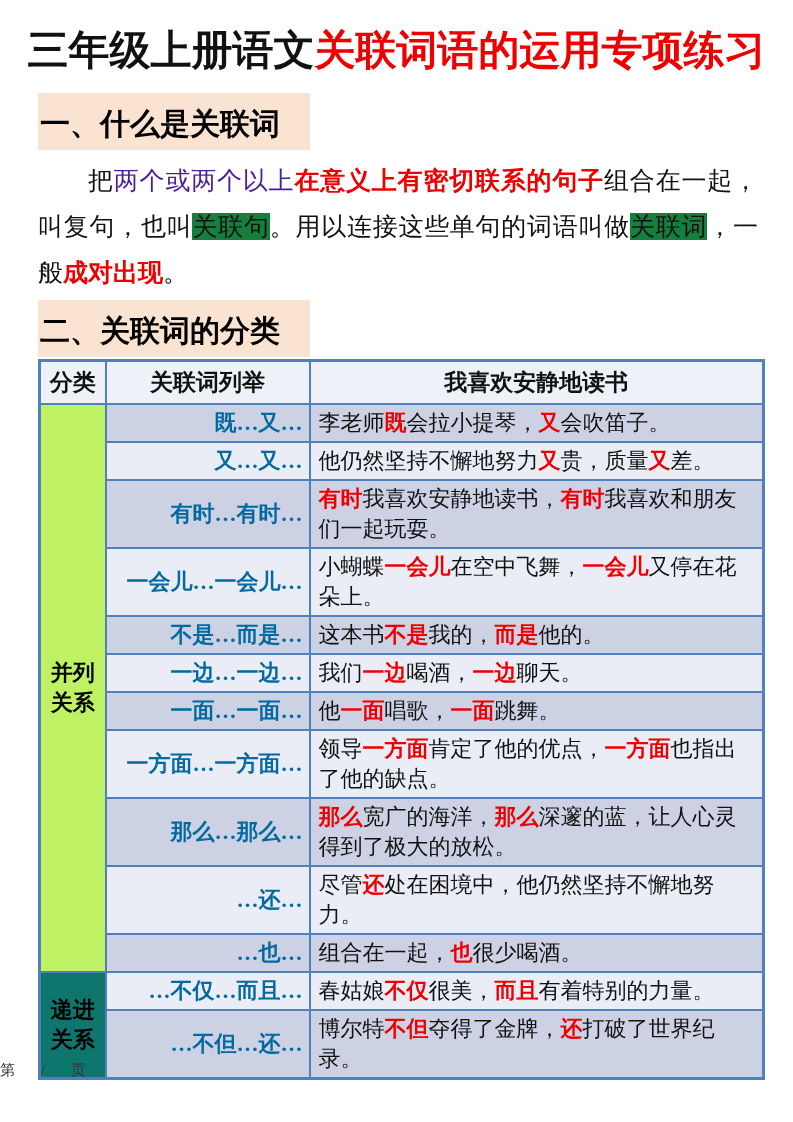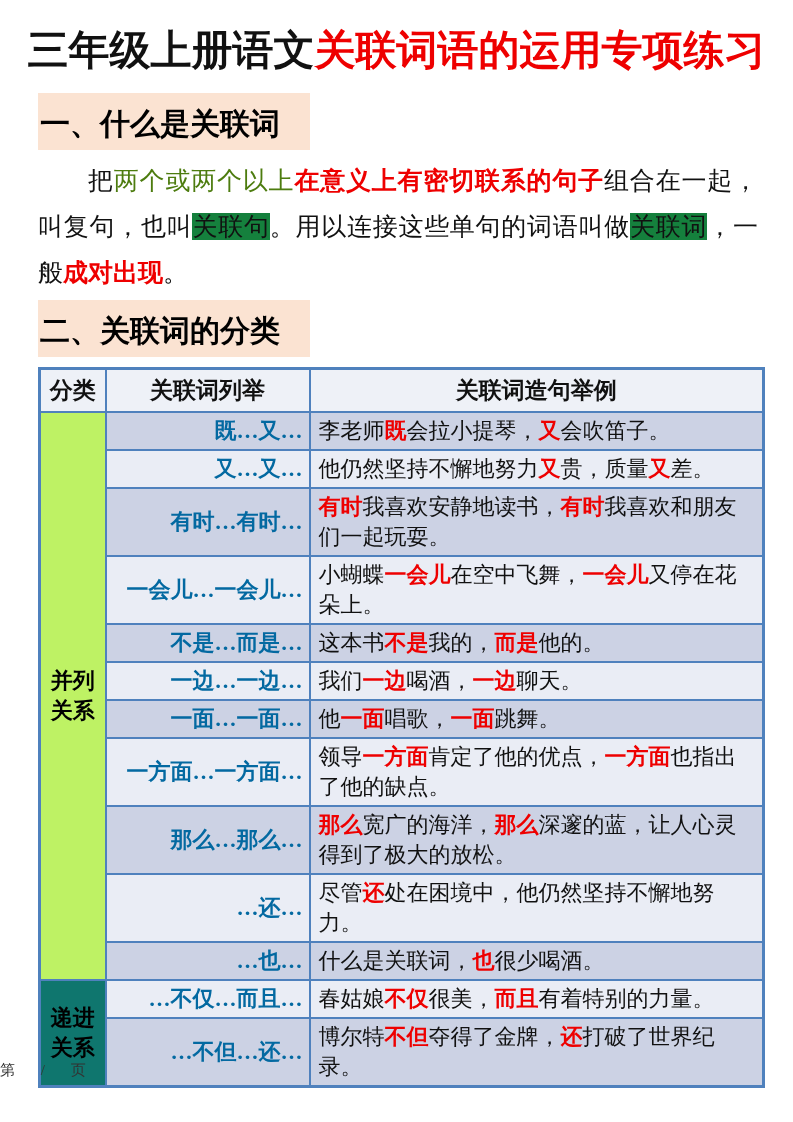--- a/index.html
+++ b/index.html
@@ -34,29 +34,29 @@
   }
 
   .intro {
     width: 720px;
     margin: 8px 36px 0 38px;
     font-size: 25px;
     line-height: 46px;
     text-indent: 2em;
     text-align: justify;
   }
-  .blue { color: #4d7c0f; }
+  .blue { color: #4c1d95; }
   .red-bold { color: #ee0000; font-weight: bold; }
   .hl-green { background: #15803d; }
 
   table.classify {
     border-collapse: collapse;
     table-layout: fixed;
     width: 724px;
-    margin: 10px 0 0 38px;
+    margin: 2px 0 0 38px;
     border: 3px solid #4f81bd;
   }
   table.classify th, table.classify td {
     border: 2px solid #4f81bd;
   }
   table.classify th {
     background: #eef1f7;
     font-size: 23px;
     font-weight: bold;
     padding: 5px 2px;
@@ -123,21 +123,21 @@
 <table class="classify">
   <colgroup>
       <col style="width:66px">
       <col style="width:204px">
       <col style="width:454px">
     </colgroup>
   <thead>
     <tr>
       <th>分类</th>
       <th>关联词列举</th>
-      <th>关联词造句举例</th>
+      <th>我喜欢安静地读书</th>
     </tr>
   </thead>
   <tbody>
     <tr>
       <td class="cat cat1" rowspan="11">并列关系</td>
       <td class="pat">既…又…</td>
       <td class="ex"><span>李老师</span><span class="r">既</span><span>会拉小提琴，</span><span class="r">又</span><span>会吹笛子。</span></td>
     </tr>
     <tr>
       <td class="pat">又…又…</td>
@@ -170,21 +170,21 @@
     <tr>
       <td class="pat">那么…那么…</td>
       <td class="ex"><span class="r">那么</span><span>宽广的海洋，</span><span class="r">那么</span><span>深邃的蓝，让人心灵得到了极大的放松。</span></td>
     </tr>
     <tr>
       <td class="pat">…还…</td>
       <td class="ex"><span>尽管</span><span class="r">还</span><span>处在困境中，他仍然坚持不懈地努力。</span></td>
     </tr>
     <tr>
       <td class="pat">…也…</td>
-      <td class="ex"><span>什么是关联词，</span><span class="r">也</span><span>很少喝酒。</span></td>
+      <td class="ex"><span>组合在一起，</span><span class="r">也</span><span>很少喝酒。</span></td>
     </tr>
     <tr>
       <td class="cat cat2" rowspan="2">递进关系</td>
       <td class="pat">…不仅…而且…</td>
       <td class="ex"><span>春姑娘</span><span class="r">不仅</span><span>很美，</span><span class="r">而且</span><span>有着特别的力量。</span></td>
     </tr>
     <tr>
       <td class="pat">…不但…还…</td>
       <td class="ex"><span>博尔特</span><span class="r">不但</span><span>夺得了金牌，</span><span class="r">还</span><span>打破了世界纪录。</span></td>
     </tr>

